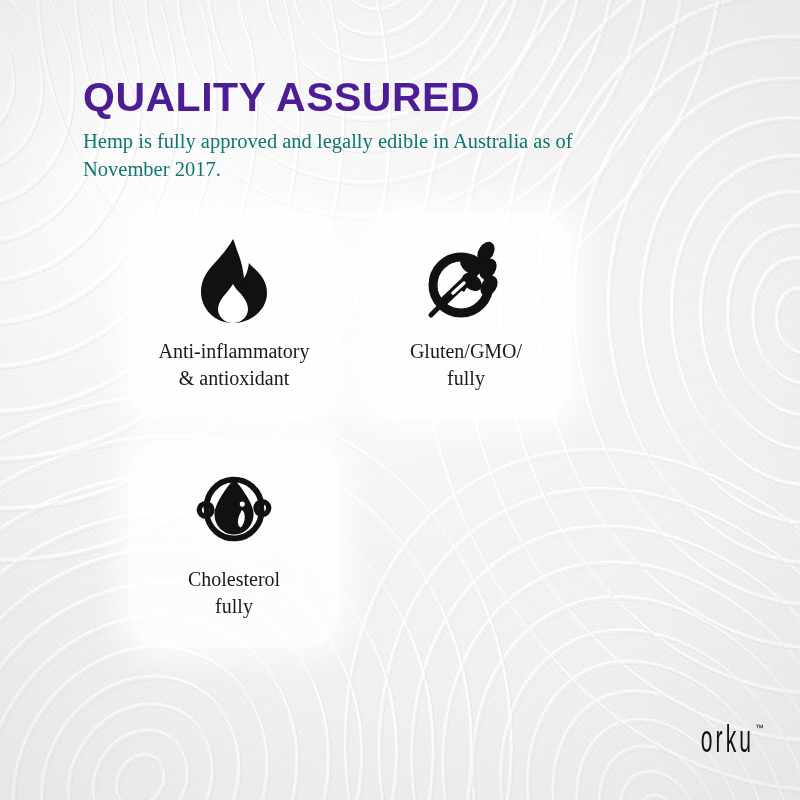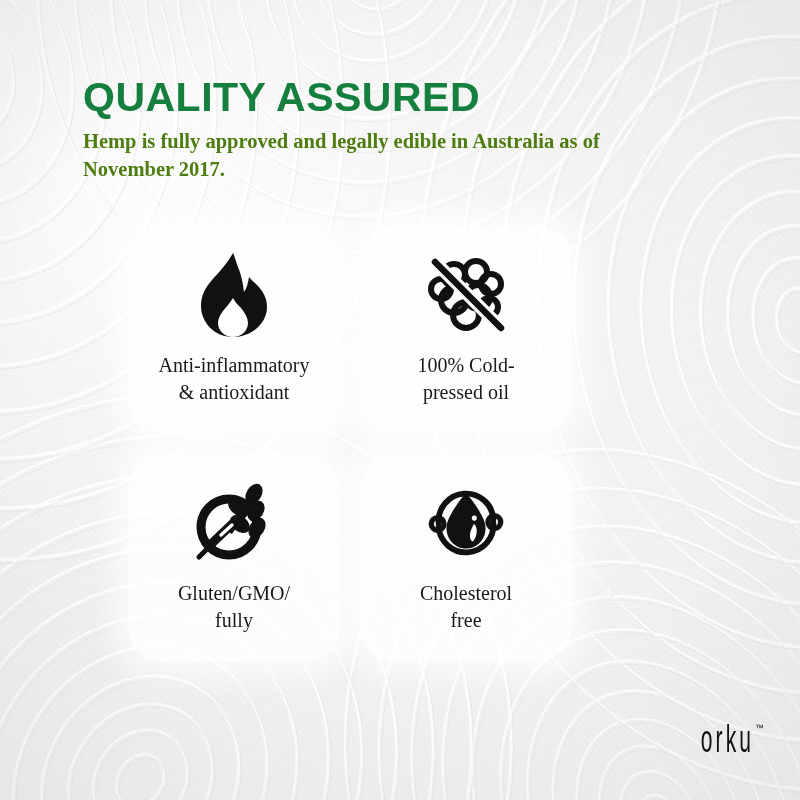--- a/index.html
+++ b/index.html
@@ -58,39 +58,39 @@
     top: 76px;
     width: 620px;
   }
 
   .title {
     margin: 0;
     font-family: "Liberation Sans", sans-serif;
     font-size: 41px;
     font-weight: 700;
     letter-spacing: 0.5px;
-    color: #15803d;
+    color: #4c1d95;
     line-height: 1.05;
   }
 
   .subtitle {
     margin: 9px 0 0 0;
     font-family: "Liberation Serif", serif;
     font-size: 20.5px;
-    font-weight: 700;
-    color: #4d7c0f;
+    font-weight: 400;
+    color: #0f766e;
     line-height: 1.34;
     max-width: 530px;
   }
 
   
   .grid {
     position: absolute;
     left: 128px;
-    top: 226px;
+    top: 212px;
     width: 544px;
     display: grid;
     grid-template-columns: 212px 212px;
     grid-template-rows: 208px 208px;
     column-gap: 120px;
     row-gap: 42px;
     gap: 20px;
   }
 
   .card {
@@ -210,40 +210,20 @@
         <svg width="74" height="86" viewBox="0 0 74 86" xmlns="http://www.w3.org/2000/svg">
           <path fill="#111111" d="M36 1 C30 12 22 20 15 28 C8 36 4 44 4 54 C4 70 17 85 36 85 C55 85 70 71 70 55 C70 46 66 39 60 33 C57 30 54 28 52 25 C51 31 50 36 47 40 C46 31 44 22 41 15 C39 10 38 5 36 1 Z"></path>
           <path fill="#ffffff" d="M36 46 C33 51 29 55 26 59 C23 63 21 67 21 71 C21 79 28 85 36 85 C44 85 51 79 51 71 C51 66 48 61 44 56 C41 53 38 50 36 46 Z"></path>
           <path fill="#111111" d="M44 37 C46 42 47 47 47 51 C45 48 43 46 41 44 Z"></path>
         </svg>
       </div>
       <div class="card-label">Anti-inflammatory
 &amp; antioxidant</div>
     </div>
 
-    <div class="card">
-      <div class="card-icon">
-        <svg width="86" height="80" viewBox="0 0 86 80" xmlns="http://www.w3.org/2000/svg">
-          <g fill="none" stroke="#111111" stroke-width="6" stroke-linecap="round">
-            <circle cx="31" cy="20" r="11"></circle>
-            <circle cx="53" cy="17" r="11"></circle>
-            <circle cx="68" cy="29" r="10"></circle>
-            <circle cx="18" cy="34" r="10"></circle>
-            <circle cx="31" cy="45" r="13"></circle>
-            <circle cx="55" cy="42" r="12"></circle>
-            <circle cx="43" cy="60" r="13"></circle>
-            <circle cx="66" cy="52" r="9"></circle>
-          </g>
-          <line x1="12" y1="7" x2="78" y2="73" stroke="#ffffff" stroke-width="13" stroke-linecap="round"></line>
-          <line x1="12" y1="7" x2="78" y2="73" stroke="#111111" stroke-width="6.5" stroke-linecap="round"></line>
-        </svg>
-      </div>
-      <div class="card-label">100% Cold-
-pressed oil</div>
-    </div>
 
     <div class="card">
       <div class="card-icon">
         <svg width="86" height="84" viewBox="0 0 86 84" xmlns="http://www.w3.org/2000/svg">
           <g fill="#111111">
 
             <ellipse cx="63" cy="13" rx="7.5" ry="11" transform="rotate(32 63 13)"></ellipse>
             <ellipse cx="47" cy="26" rx="7.5" ry="11" transform="rotate(-52 47 26)"></ellipse>
             <ellipse cx="65" cy="30" rx="7.5" ry="11" transform="rotate(32 65 30)"></ellipse>
             <ellipse cx="49" cy="43" rx="7.5" ry="11" transform="rotate(-52 49 43)"></ellipse>
@@ -270,21 +250,21 @@
           <path d="M72 40 A28 28 0 0 1 16 44" fill="none" stroke="#111111" stroke-width="6" stroke-linecap="round"></path>
           <circle cx="15" cy="41" r="6.5" fill="none" stroke="#111111" stroke-width="5.5"></circle>
           <circle cx="73" cy="39" r="6.5" fill="none" stroke="#111111" stroke-width="5.5"></circle>
 
           <path fill="#111111" d="M44 9 C44 9 24 32 24 45 C24 57 33 66 44 66 C55 66 64 57 64 45 C64 32 44 9 44 9 Z"></path>
           <path fill="#ffffff" d="M52 41 C50 45 48 49 48 53 C48 56 49 58 51 59 C53 57 55 53 55 48 C55 45 54 42 52 41 Z"></path>
           <circle cx="52.5" cy="35" r="2.6" fill="#ffffff"></circle>
         </svg>
       </div>
       <div class="card-label">Cholesterol
-free</div>
+fully</div>
     </div>
 
   </div>
 
   <div class="logo">
     <span class="logo-word">orku</span>
     <span class="logo-tm">™</span>
   </div>
 
 </div>

